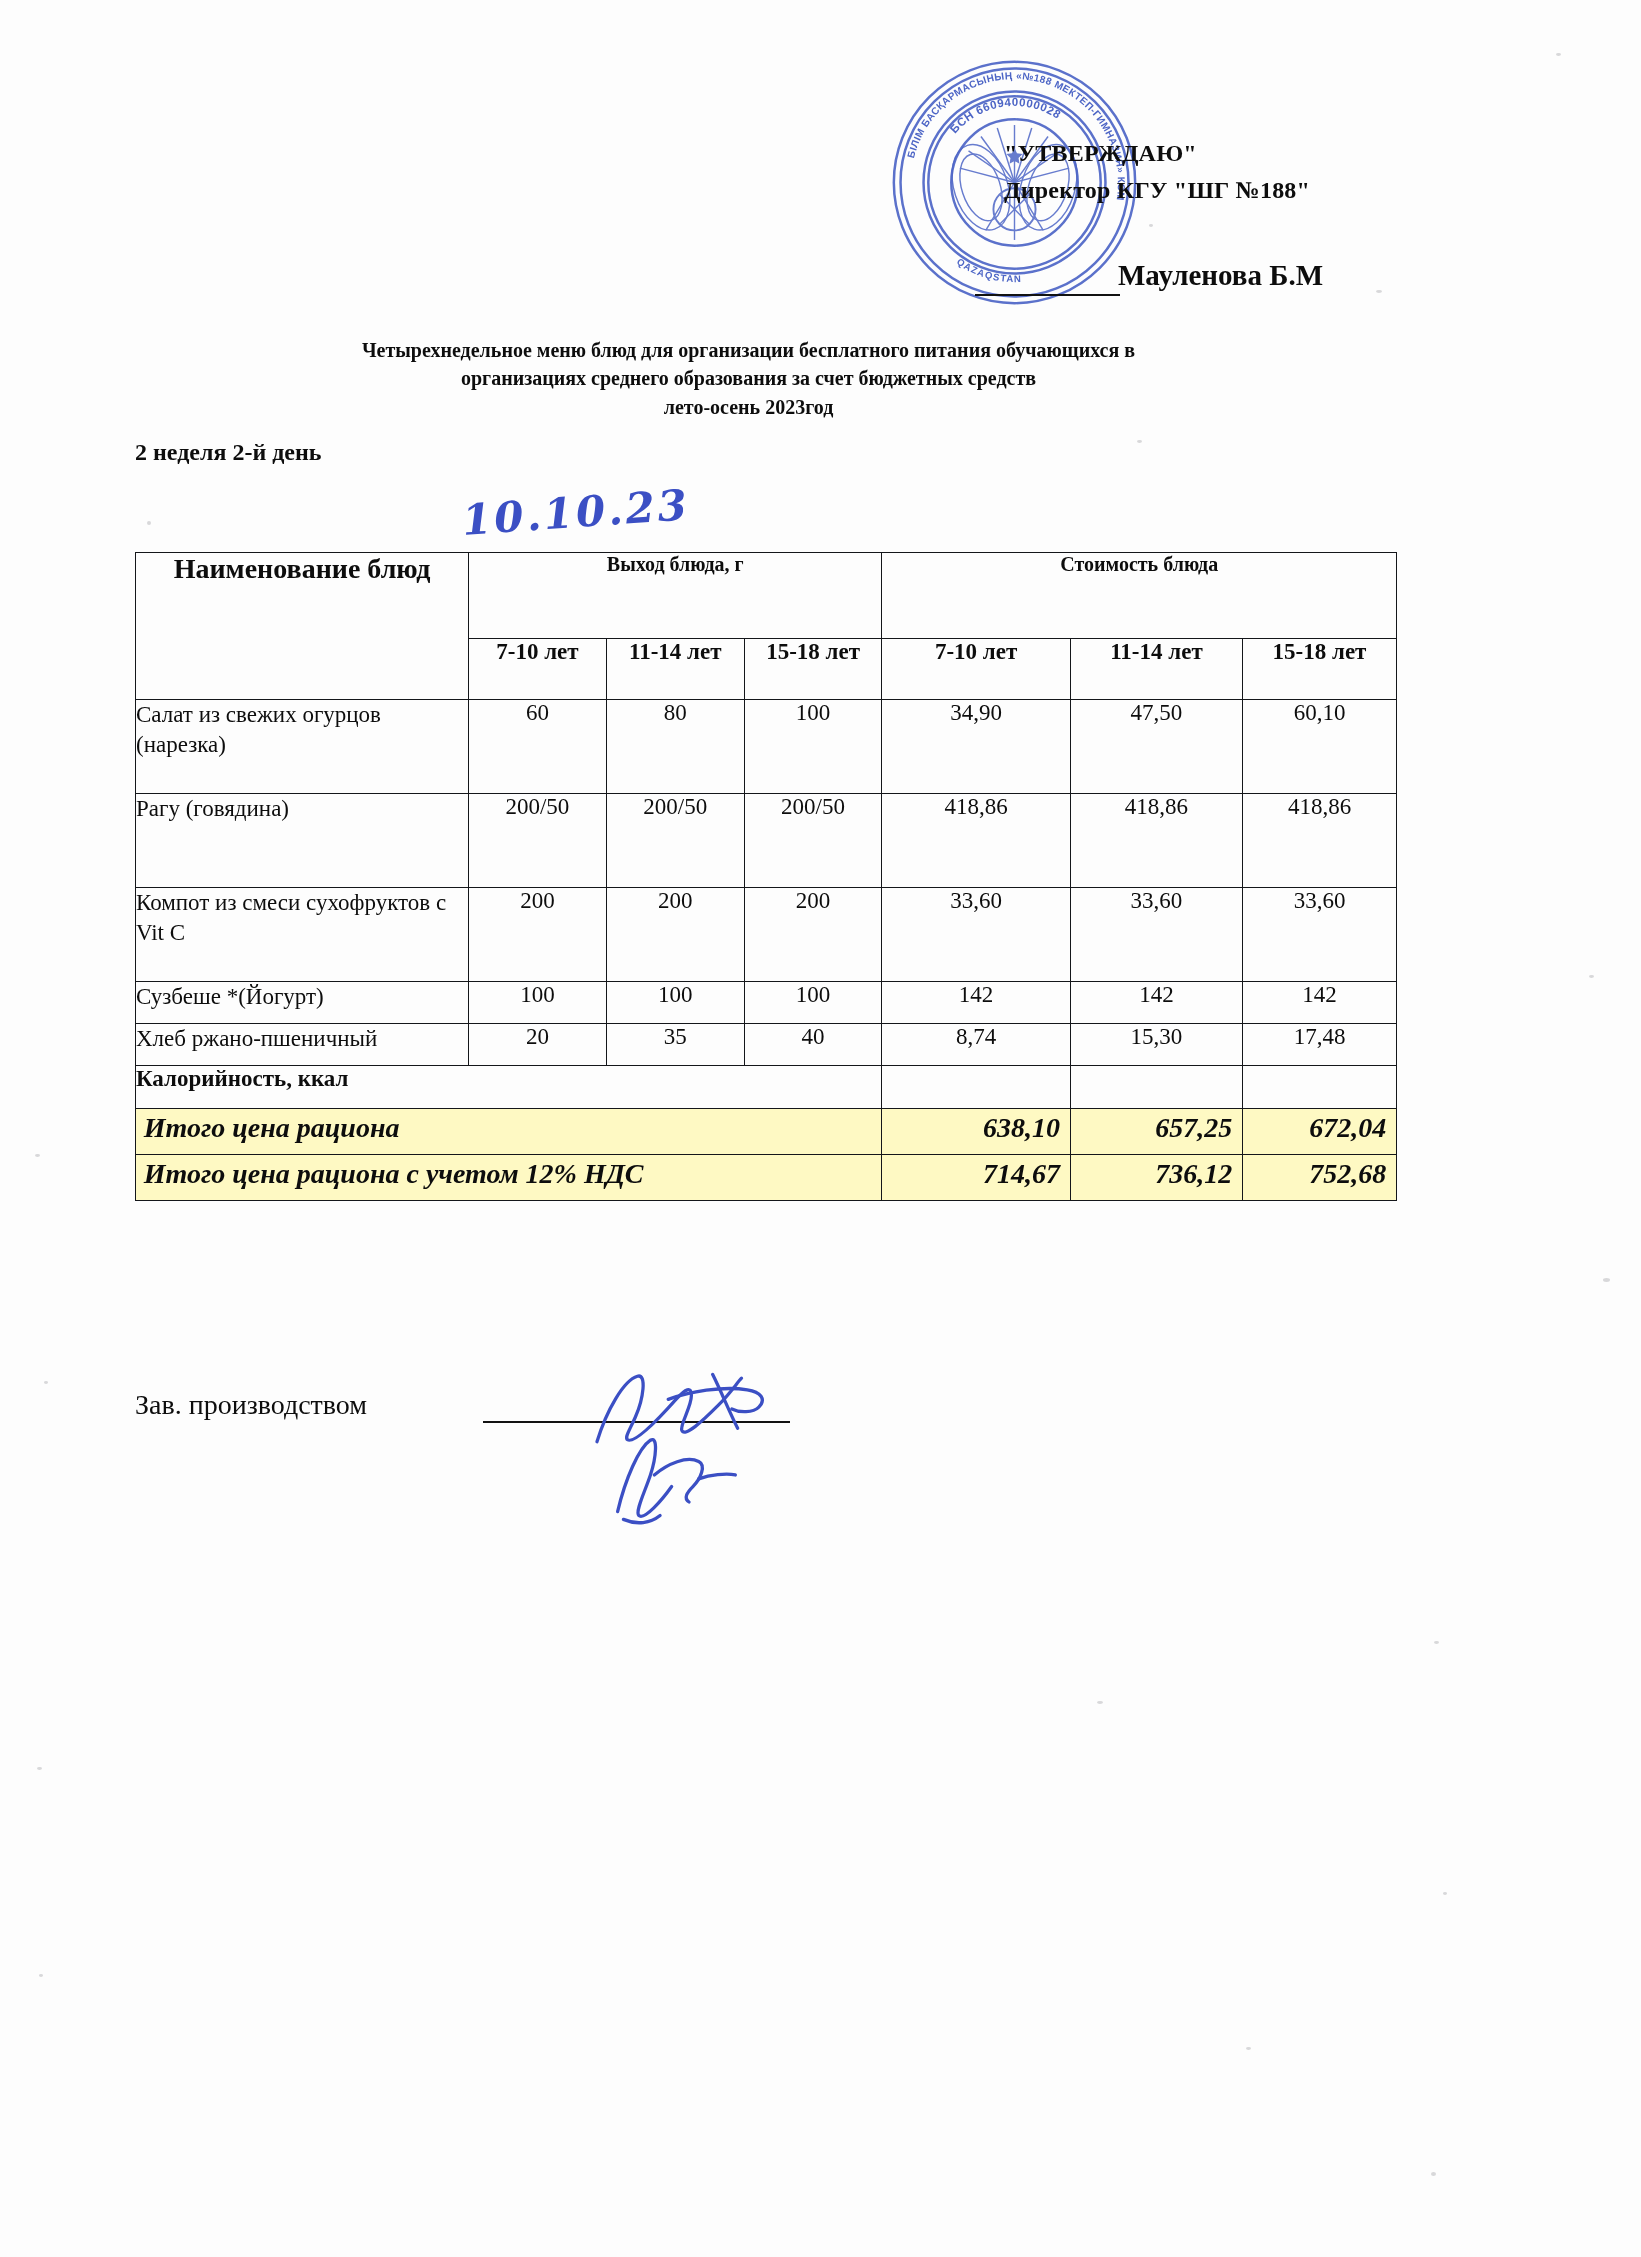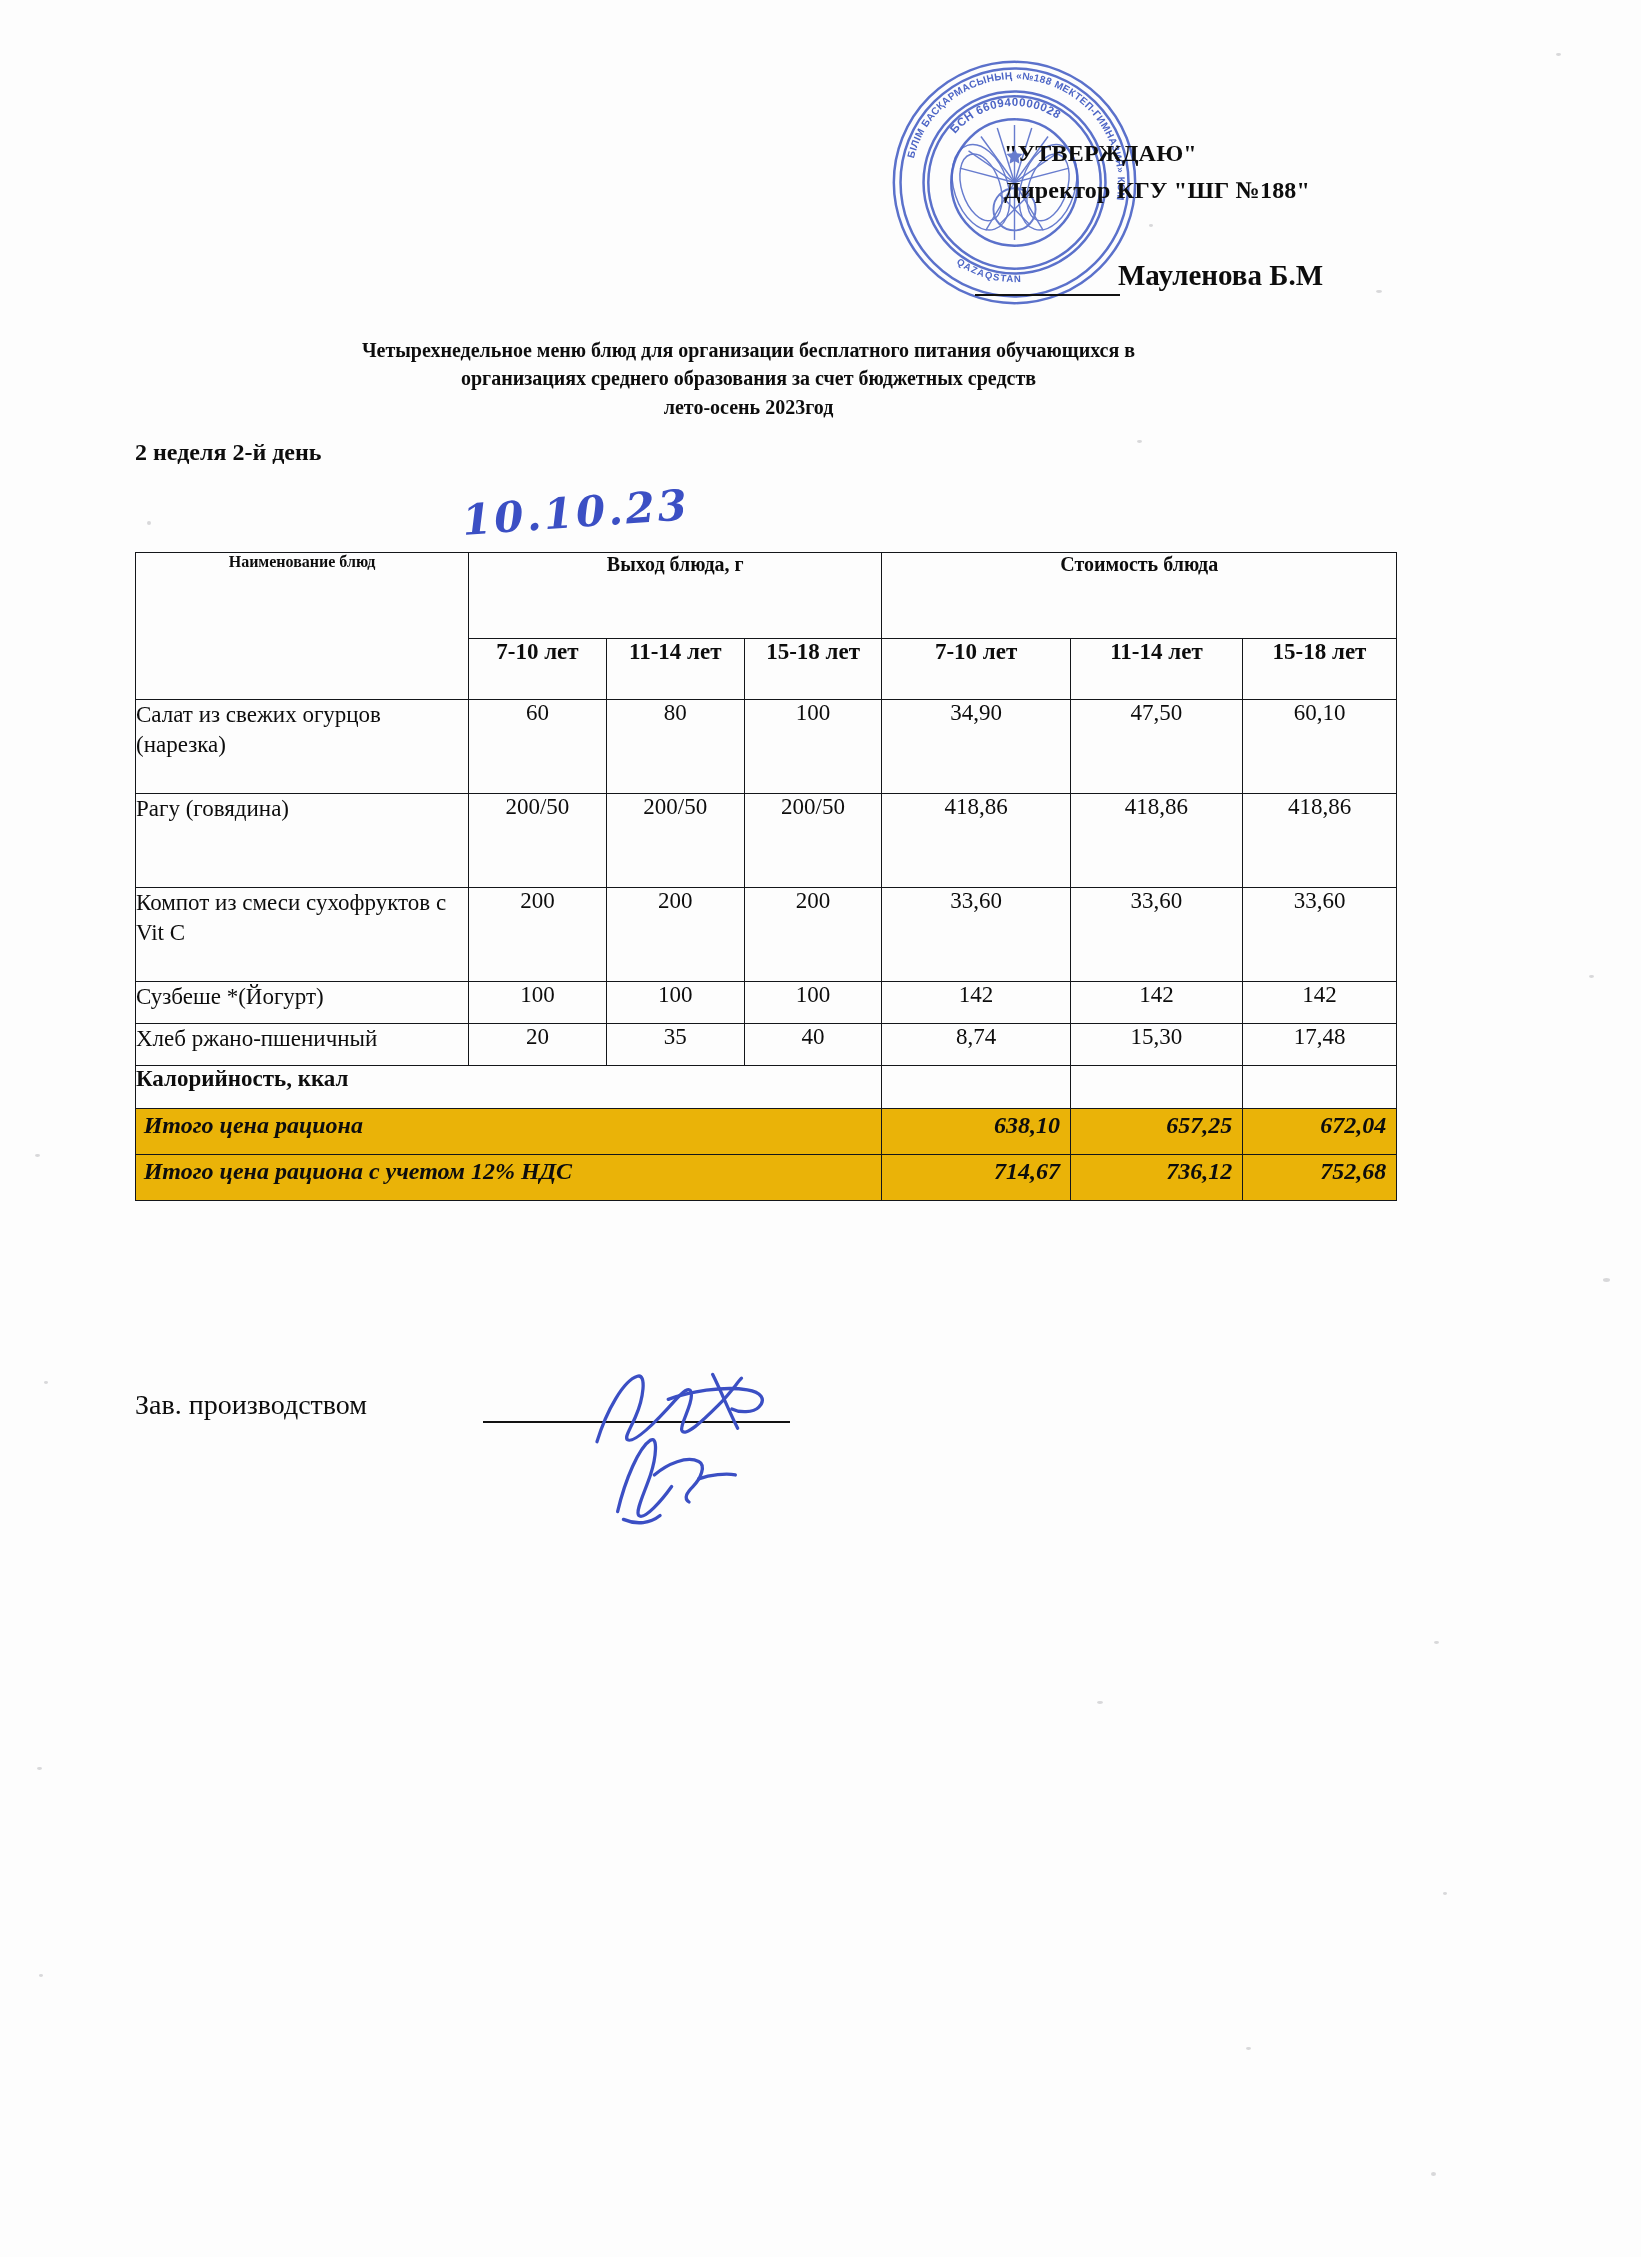--- a/index.html
+++ b/index.html
@@ -126,21 +126,21 @@
   th.group {
     text-align: center;
     font-weight: bold;
     font-size: 20px;
     vertical-align: middle;
     height: 85px;
   }
   th.namecell {
     text-align: center;
     font-weight: bold;
-    font-size: 16px;
+    font-size: 28px;
     vertical-align: middle;
   }
   th.agecell {
     text-align: center;
     font-weight: bold;
     font-size: 23px;
     vertical-align: middle;
     height: 60px;
   }
 
@@ -162,24 +162,24 @@
 
   td.kcal {
     font-weight: bold;
     text-align: left;
     padding: 4.8px 3.9px 4.8px 7.7px;
     font-size: 23px;
     height: 42px;
     margin-top: 48px;
   }
   tr.total td {
-    background: #eab308;
+    background: #fef9c3;
     font-weight: bold;
     font-style: italic;
-    font-size: 24px;
+    font-size: 28px;
     height: 39px;
   }
   tr.total td.lbl {
     text-align: left;
     padding: 2.9px 3.9px 2.9px 7.7px;
   }
   tr.total td.val {
     text-align: right;
     padding: 2.9px 9.7px 2.9px 3.9px;
   }

